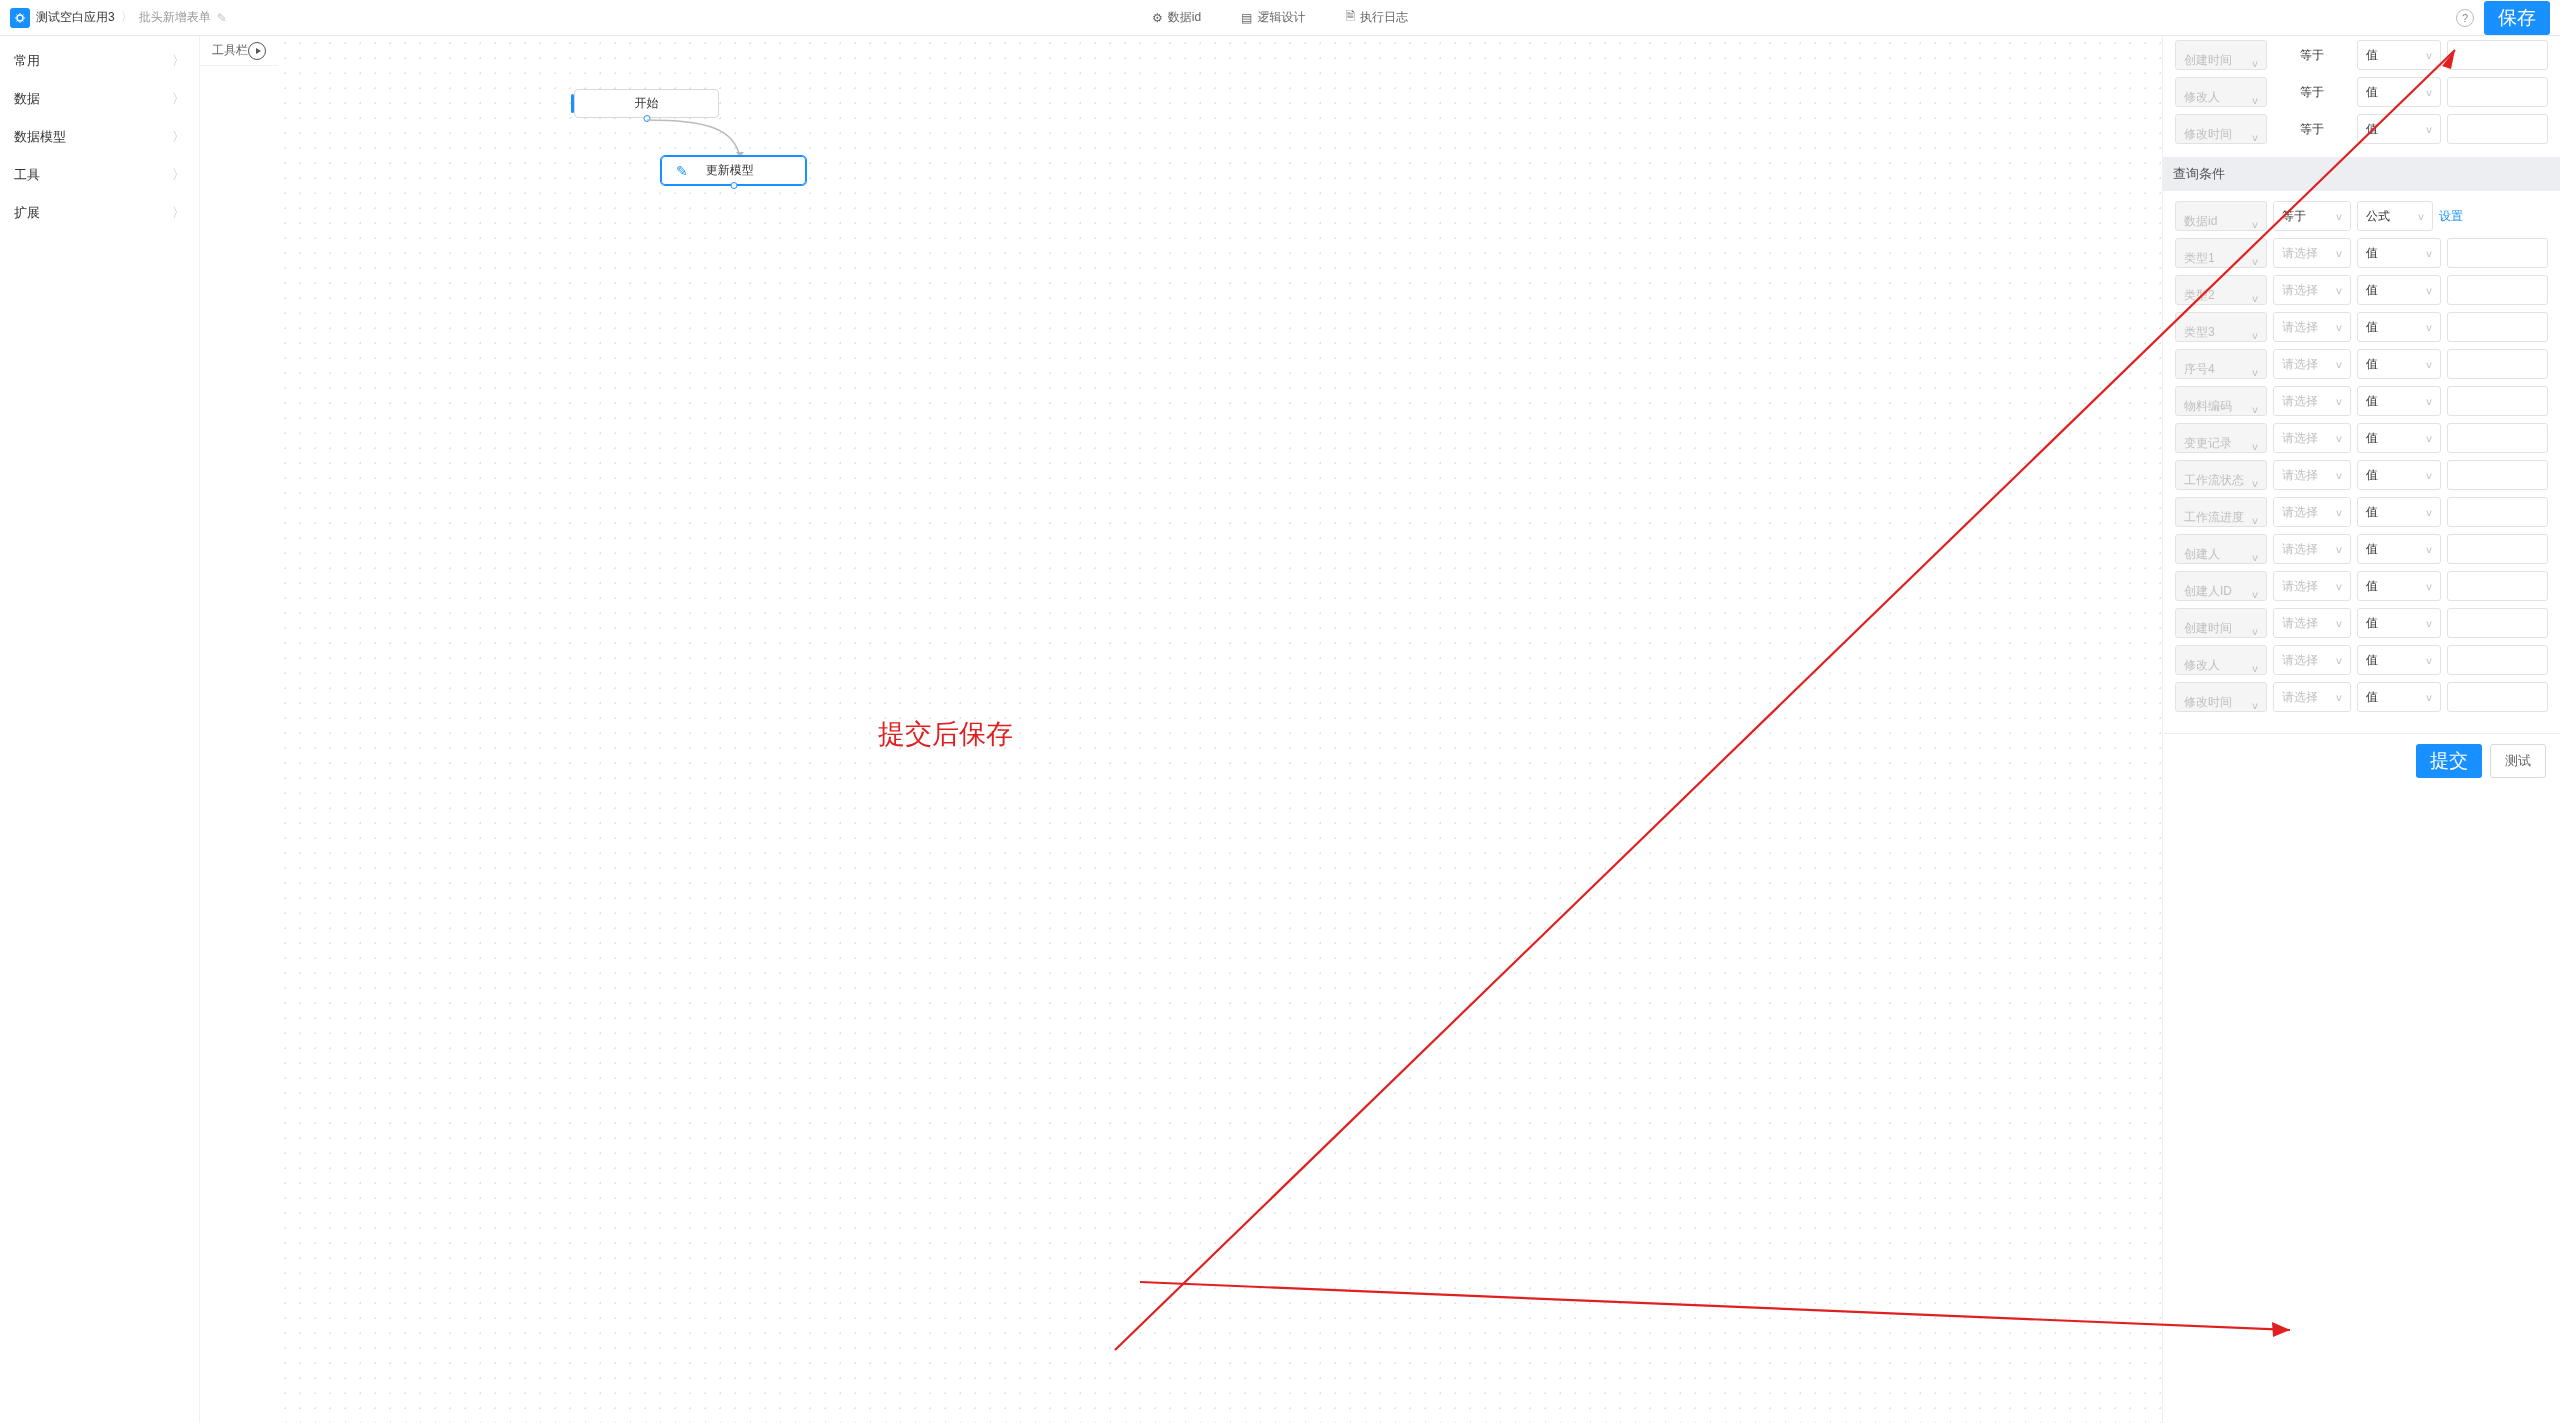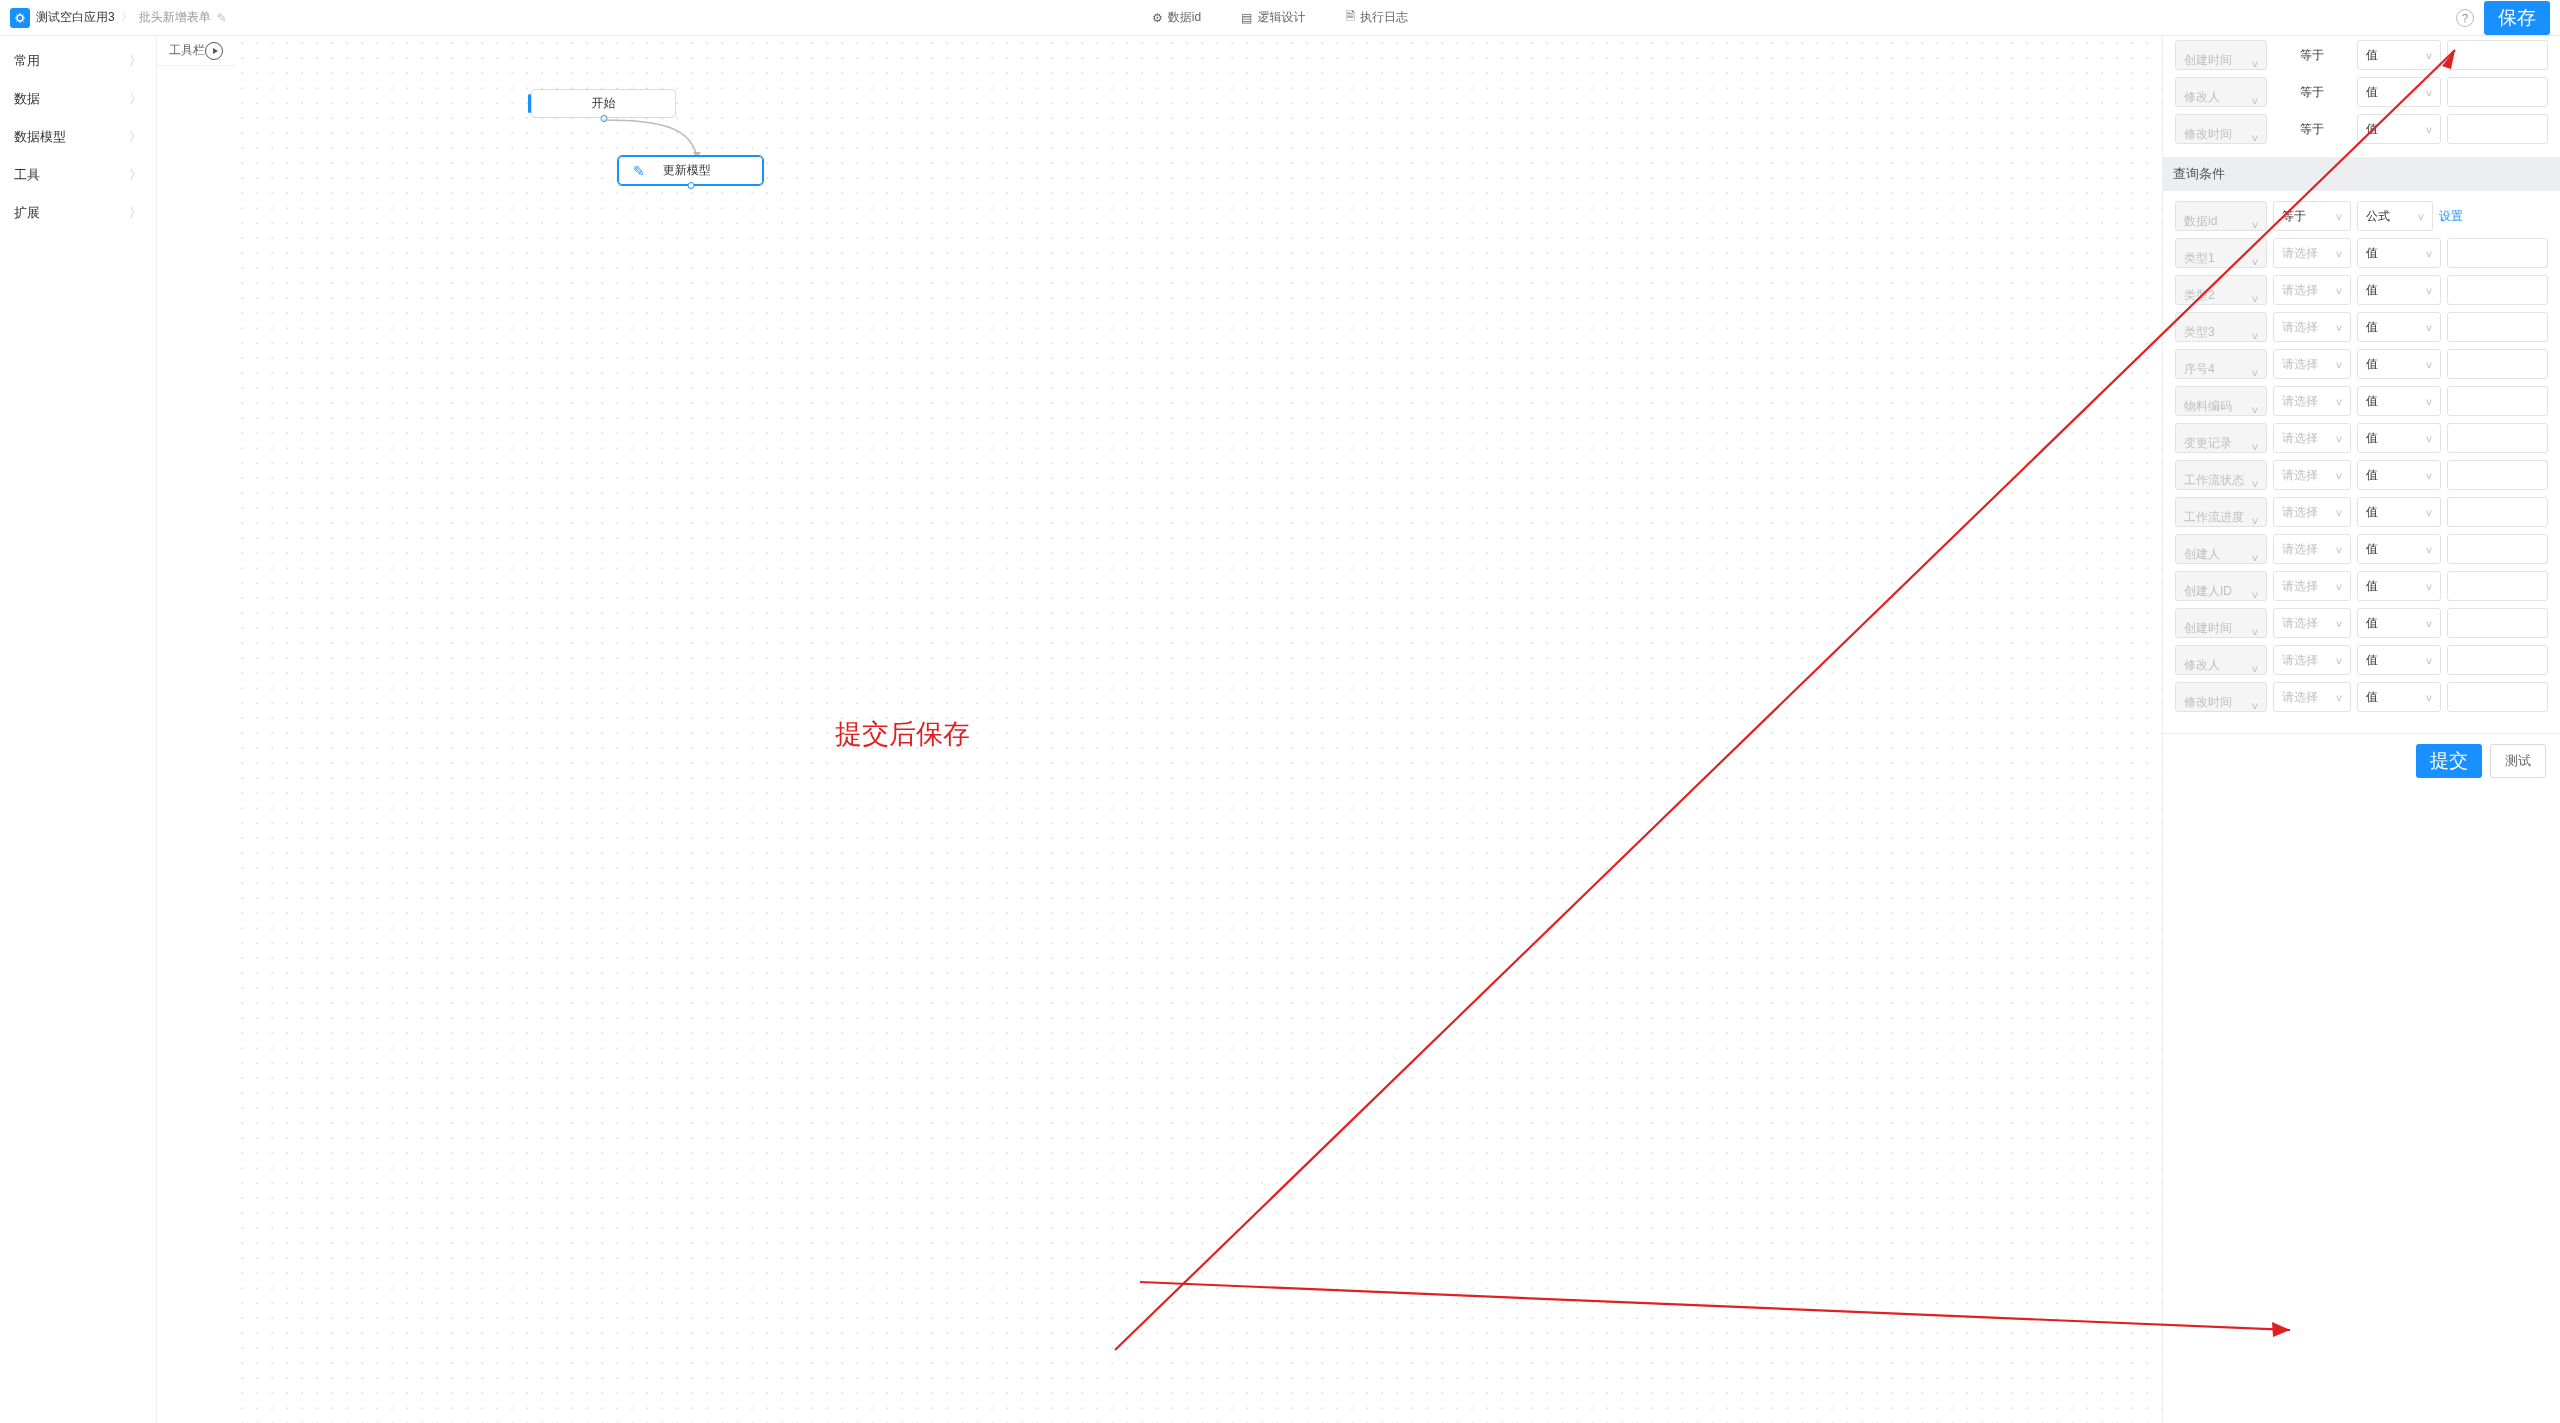--- a/index.html
+++ b/index.html
@@ -54,21 +54,21 @@
 }
 .btn-default {
   background: #fff; color: #666; border: 1px solid #d9d9d9;
   padding: 4px 14px; border-radius: 3px; font-size: 13px; cursor: pointer;
 }
 
 
 .main { display: flex; height: calc(100% - 36px); }
 
 .left-nav {
-  width: 157px;
+  width: 200px;
   border-right: 1px solid #f0f0f0;
   padding-top: 6px;
 }
 .nav-item {
   display: flex; justify-content: space-between; align-items: center;
   padding: 10px 14px;
   font-size: 13px;
   cursor: pointer;
 }
 .nav-item .chev { color: #bbb; }

